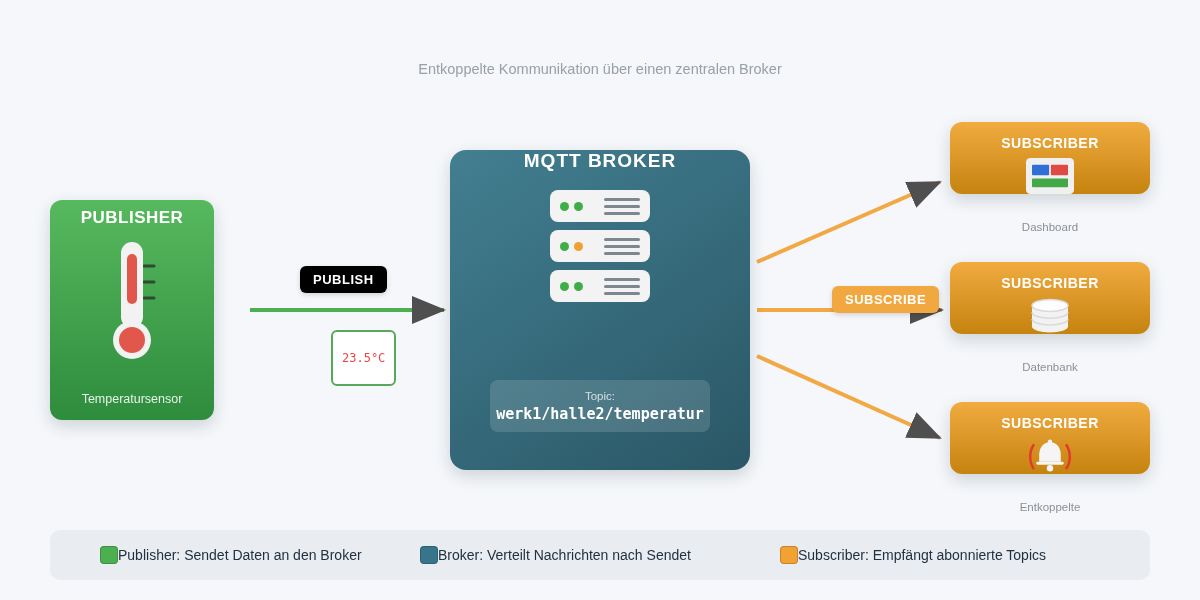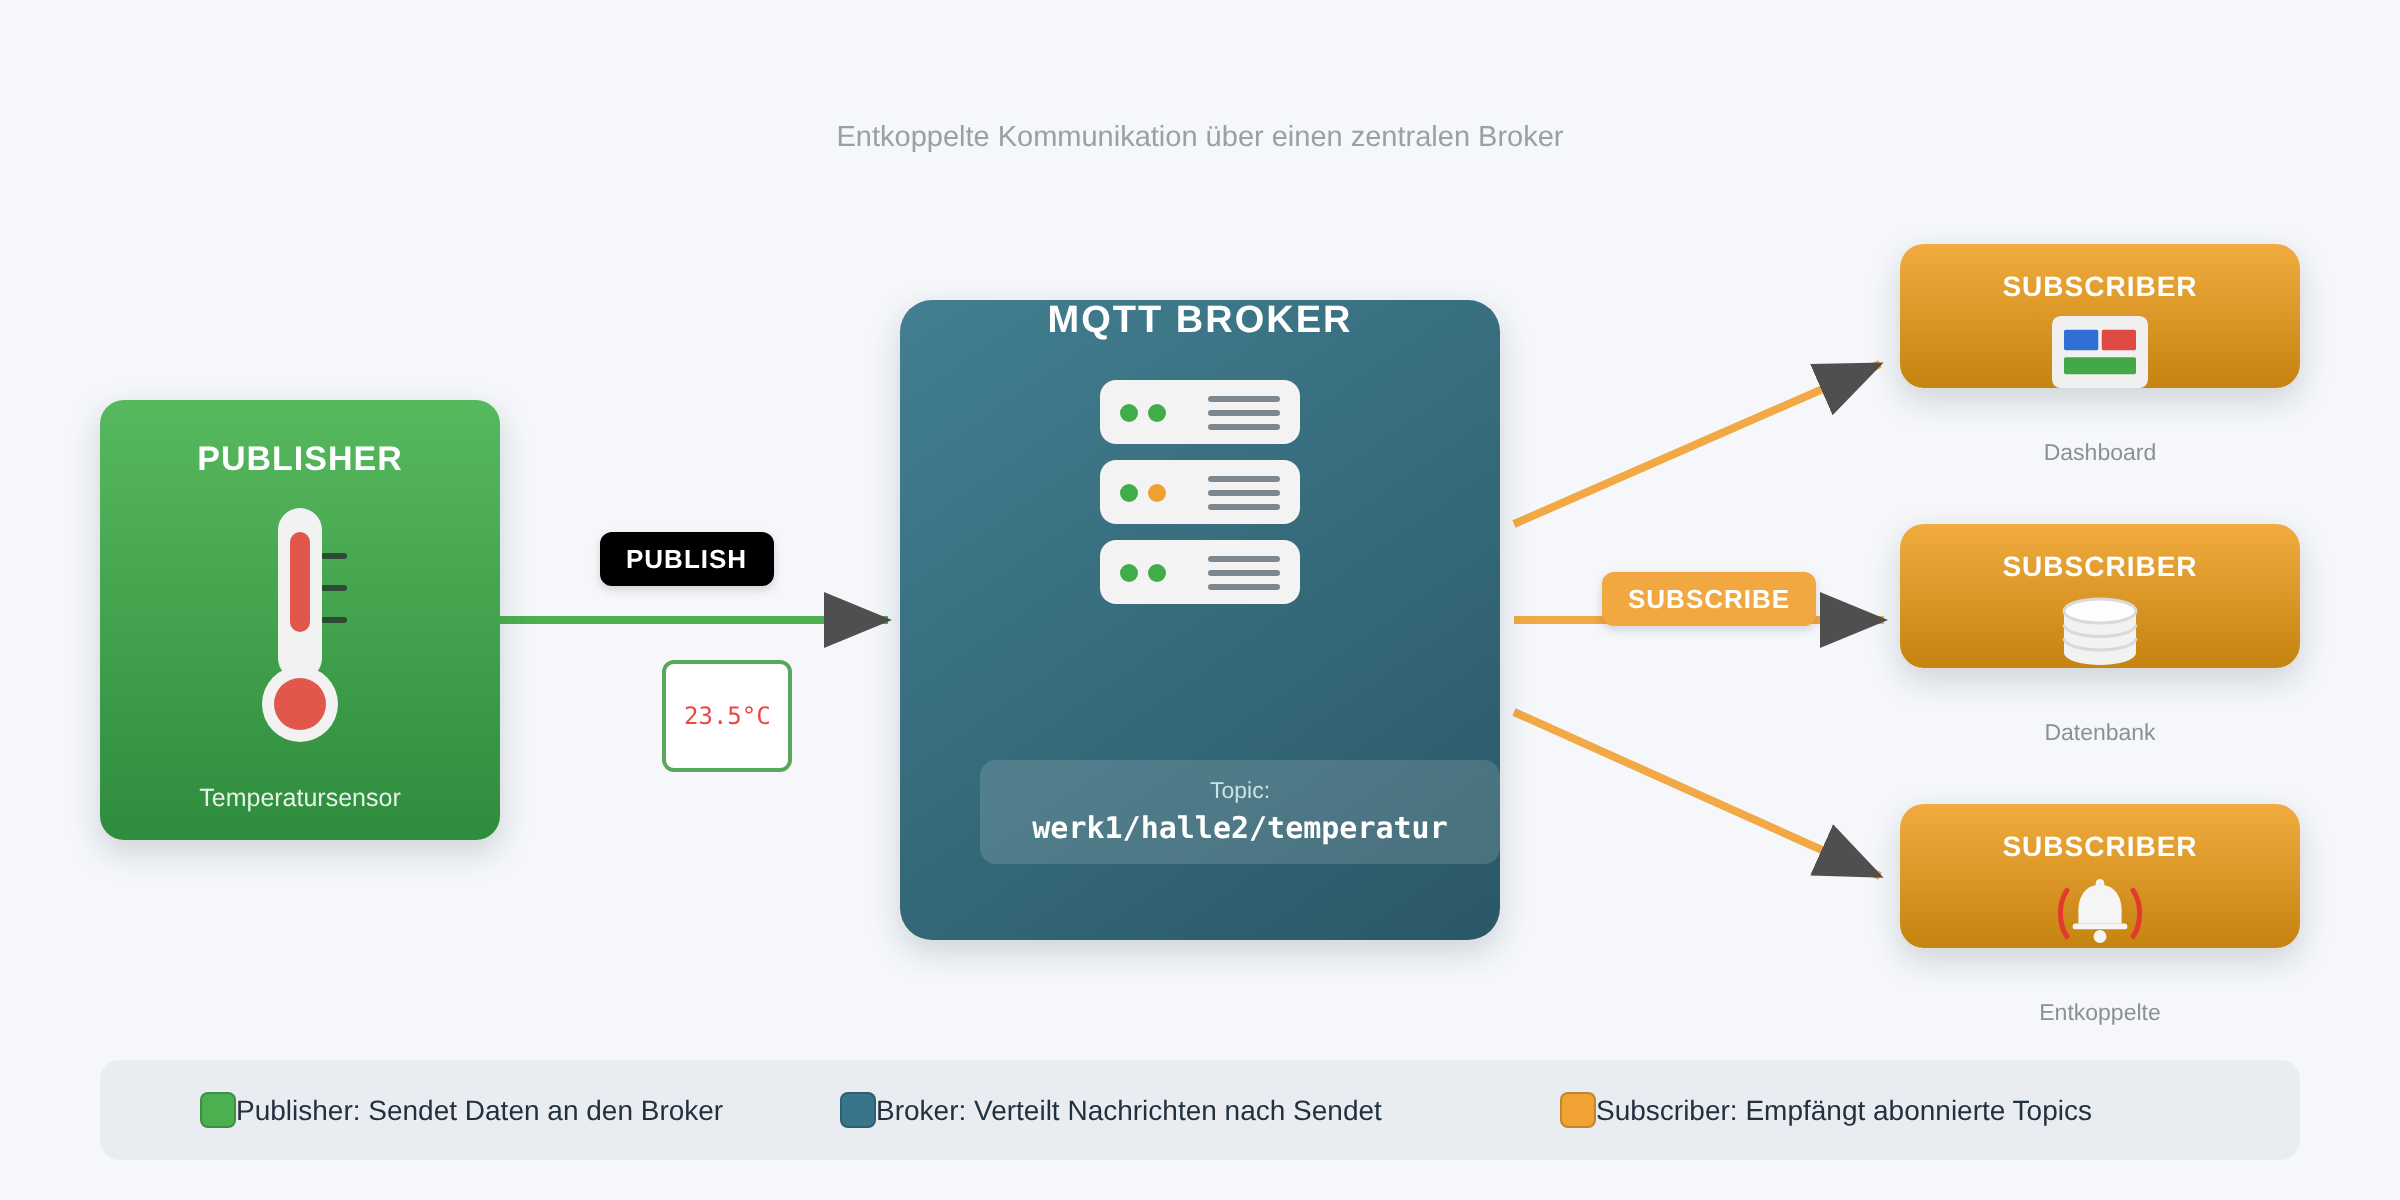--- a/index.html
+++ b/index.html
@@ -23,36 +23,36 @@
 
   
   svg.arrows{position:absolute;left:0;top:0;width:1200px;height:600px;z-index:0;pointer-events:none;}
 
   
   .node{position:absolute;box-shadow:0 6px 16px rgba(30,50,60,.18);z-index:1;
         display:flex;flex-direction:column;align-items:center;}
 
   
   .publisher{
-    left:50px;top:200px;width:200px;height:220px;border-radius:12px;
+    left:50px;top:200px;width:164px;height:220px;border-radius:12px;
     background:linear-gradient(180deg,#57b95e,#2e8c3d);
-    padding-top:20px;box-sizing:border-box;
+    padding-top:8px;box-sizing:border-box;
   }
   .pub-title{font-size:17px;font-weight:bold;color:#ffffff;letter-spacing:.5px;}
   .pub-icon{margin-top:10px;}
   .pub-label{margin-top:auto;margin-bottom:14px;font-size:12.5px;color:#e7f3e8;}
 
   
   .badge{
     position:absolute;z-index:2;border-radius:6px;
     color:#fff;font-size:13px;font-weight:bold;letter-spacing:.5px;
     padding:6px 13px;box-shadow:0 2px 5px rgba(0,0,0,.15);
   }
   .publish-badge{left:300px;top:266px;background:#000000;}
-  .subscribe-badge{left:801px;top:286px;background:#f2a840;}
+  .subscribe-badge{left:832px;top:286px;background:#f2a840;}
   .temp-chip{
     position:absolute;z-index:2;left:331px;top:299px;
     background:#ffffff;border:2px solid #57a85c;border-radius:6px;
     padding:19px 9px;font-family:"DejaVu Sans Mono",monospace;
     font-size:12px;color:#ef4444;margin-top:31px;
   }
 
   
   .broker{
     left:450px;top:150px;width:300px;height:320px;border-radius:16px;
@@ -65,21 +65,21 @@
   .server-row{
     width:100px;height:32px;background:#f3f3f3;border-radius:8px;
     display:flex;align-items:center;padding:0 10px;box-sizing:border-box;gap:5px;
   }
   .dot{width:9px;height:9px;border-radius:50%;}
   .dot.green{background:#3fae49;}
   .dot.orange{background:#f0a030;}
   .srv-lines{margin-left:auto;display:flex;flex-direction:column;gap:4px;}
   .srv-lines span{display:block;width:36px;height:3px;border-radius:2px;background:#7d8790;}
   .topic-box{
-    position:absolute;left:40px;top:230px;width:260px;height:52px;
+    position:absolute;left:40px;top:230px;width:220px;height:52px;
     background:rgba(255,255,255,.14);border-radius:8px;
     display:flex;flex-direction:column;align-items:center;justify-content:center;gap:3px;
   }
   .topic-label{font-size:11.5px;color:#cfe0e4;}
   .topic-value{font-size:15px;font-weight:bold;color:#ffffff;
     font-family:"DejaVu Sans Mono",monospace;}
 
   
   .subscriber{
     left:950px;width:200px;height:72px;border-radius:12px;

